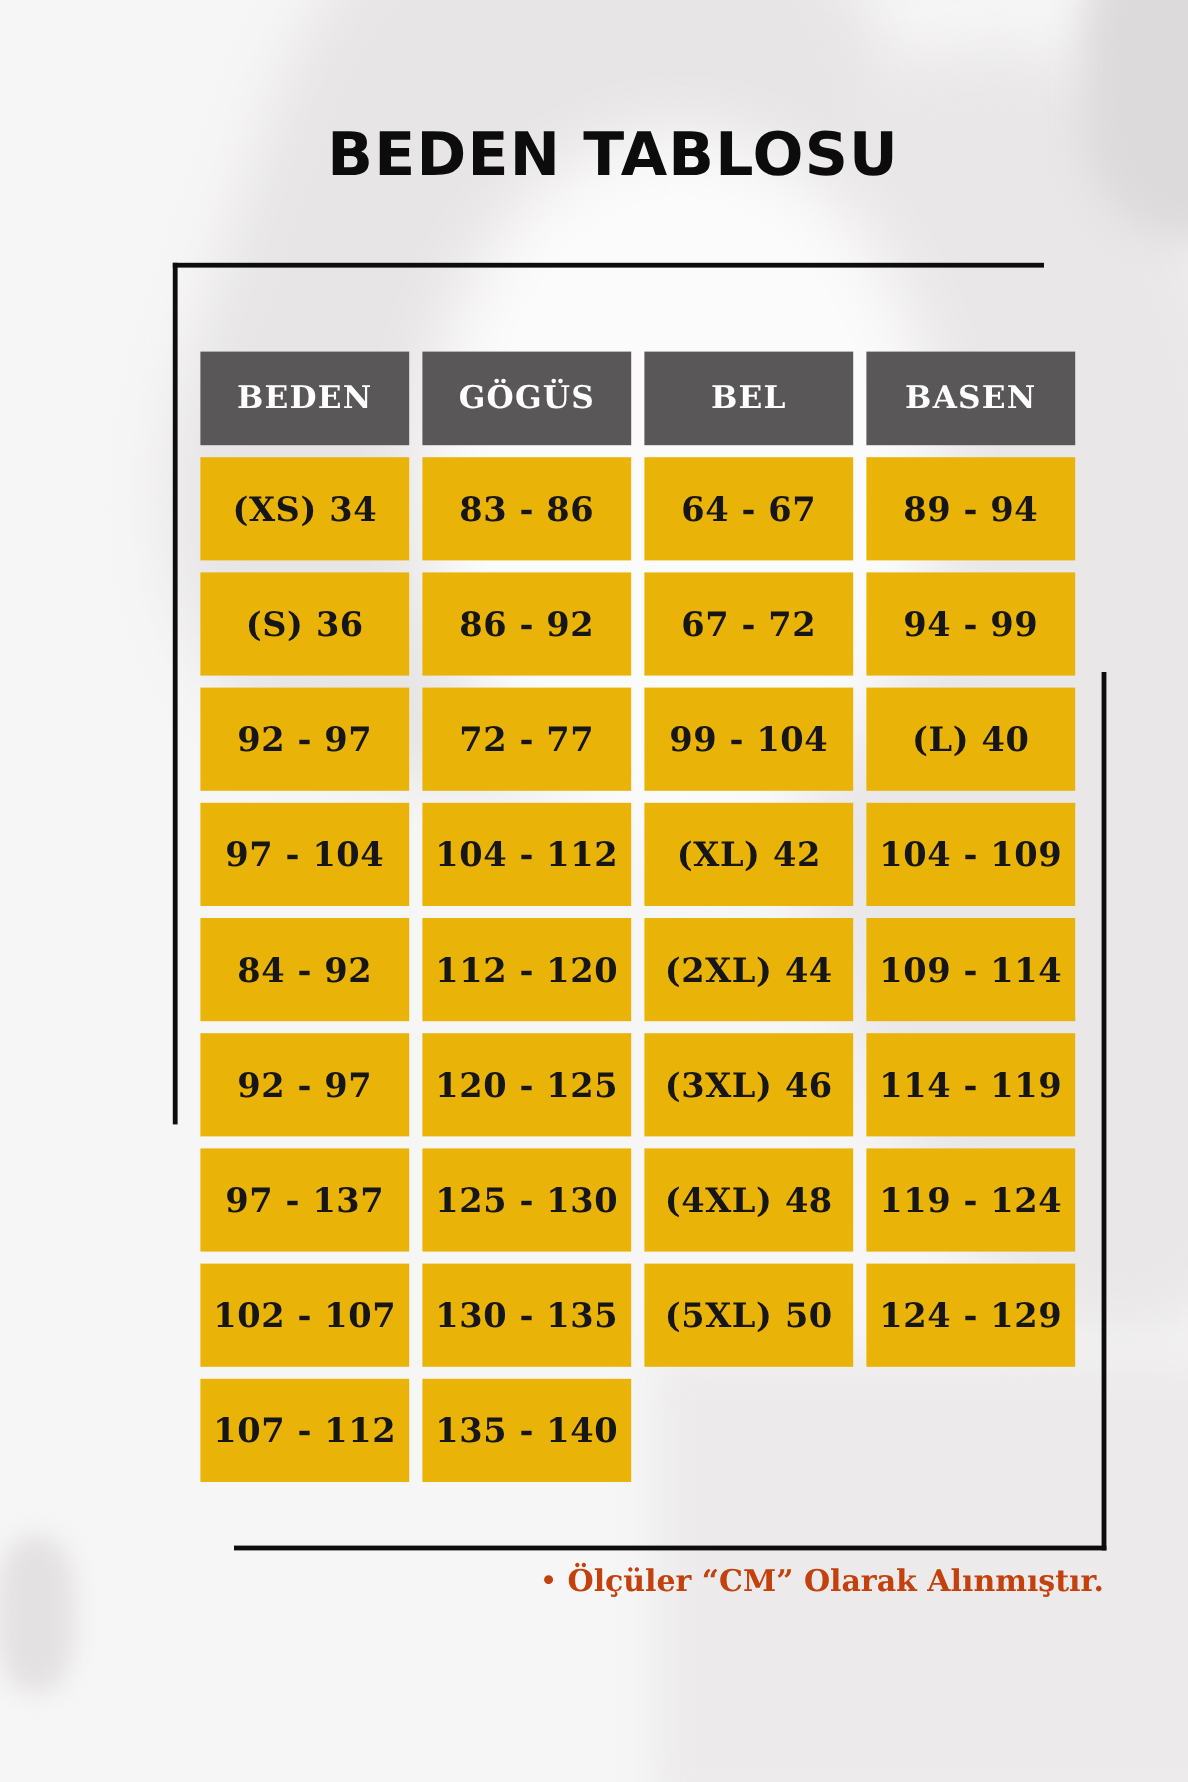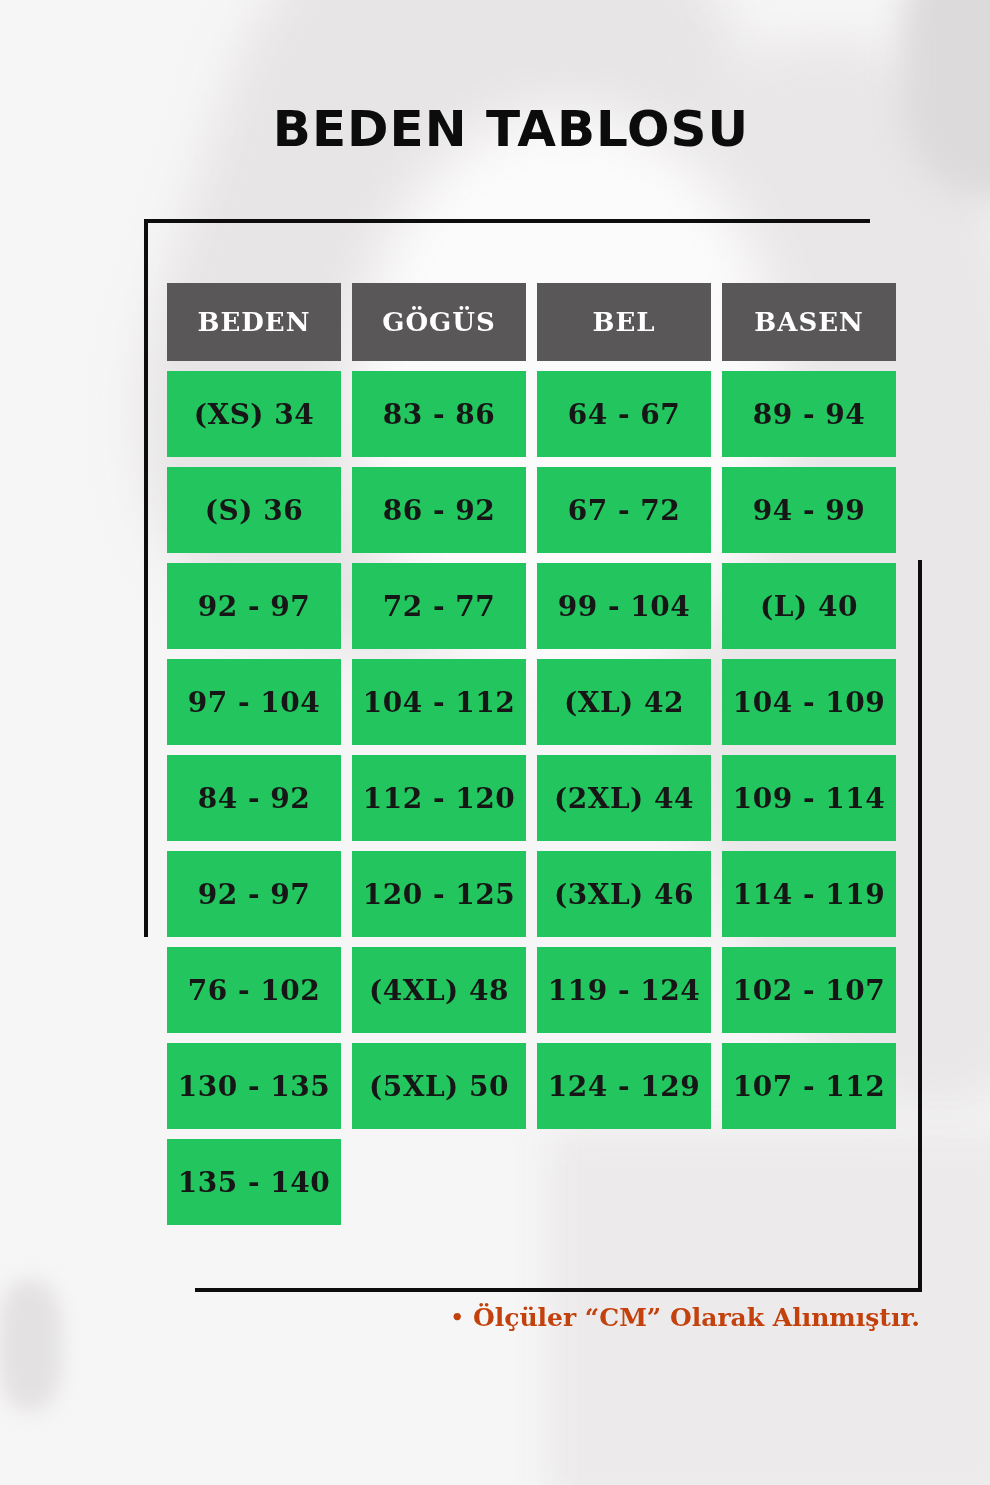--- a/index.html
+++ b/index.html
@@ -75,39 +75,39 @@
   .frame-line {
     position: absolute;
     background: #0d0d0d;
   }
   .frame-line.top    { left: 112px; top: 219px;  width: 726px; height: 4px; }
   .frame-line.left   { left: 112px; top: 219px;  width: 4px;   height: 718px; }
   .frame-line.right  { left: 886px; top: 560px;  width: 4px;   height: 732px; }
   .frame-line.bottom { left: 163px; top: 1288px; width: 727px; height: 4px; }
   .size-table {
     position: absolute;
-    left: 135px; top: 283px;
+    left: 135px; top: 293px;
     display: grid;
     grid-template-columns: repeat(4, 174px);
     grid-template-rows: 78px repeat(9, 86px);
     column-gap: 11px;
     row-gap: 10px;
   }
   .hcell {
     background: #595757;
     color: #ffffff;
     display: flex;
     align-items: center;
     justify-content: center;
     font-weight: bold;
     font-size: 26px;
     letter-spacing: 1px;
   }
   .cell {
-    background: #22c55e;
+    background: #eab308;
     color: #161616;
     display: flex;
     align-items: center;
     justify-content: center;
     font-weight: bold;
     font-size: 28px;
     letter-spacing: 0.5px;
   }
   .footnote {
     position: absolute;
@@ -177,21 +177,22 @@
       <div class="cell">84 - 92</div>
       <div class="cell">112 - 120</div>
 
       <div class="cell">(2XL) 44</div>
       <div class="cell">109 - 114</div>
       <div class="cell">92 - 97</div>
       <div class="cell">120 - 125</div>
 
       <div class="cell">(3XL) 46</div>
       <div class="cell">114 - 119</div>
-      <div class="cell">76 - 102</div>
+      <div class="cell">97 - 137</div>
+      <div class="cell">125 - 130</div>
 
       <div class="cell">(4XL) 48</div>
       <div class="cell">119 - 124</div>
       <div class="cell">102 - 107</div>
       <div class="cell">130 - 135</div>
 
       <div class="cell">(5XL) 50</div>
       <div class="cell">124 - 129</div>
       <div class="cell">107 - 112</div>
       <div class="cell">135 - 140</div>

